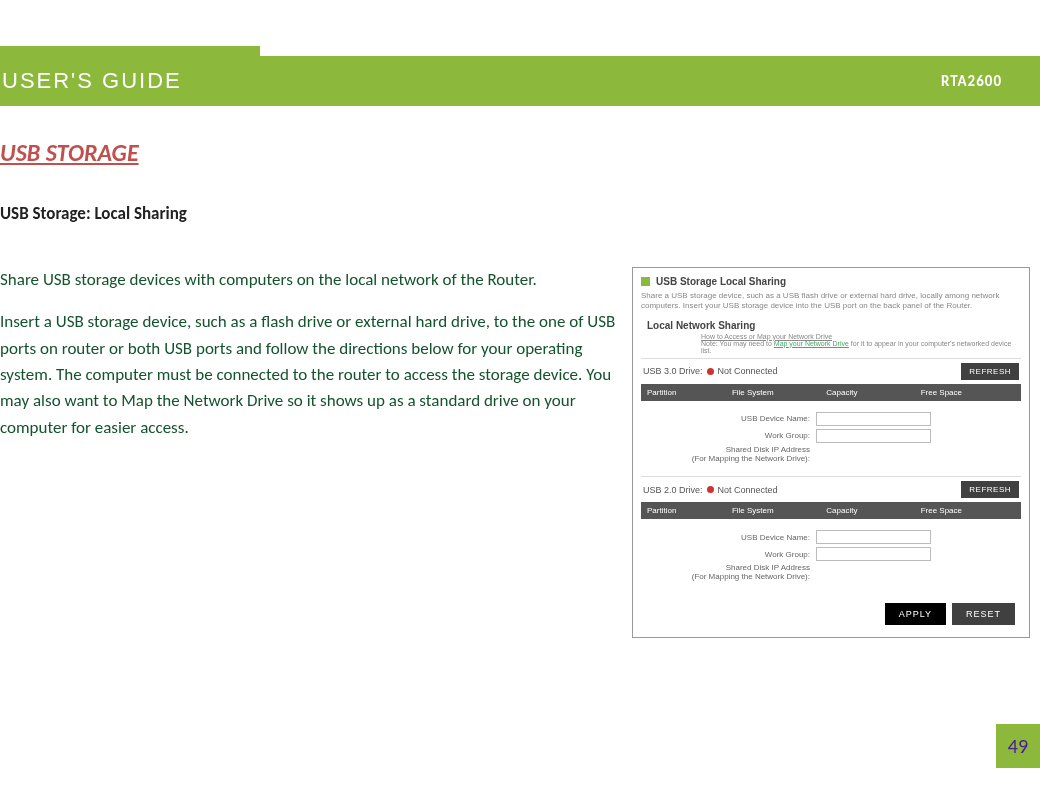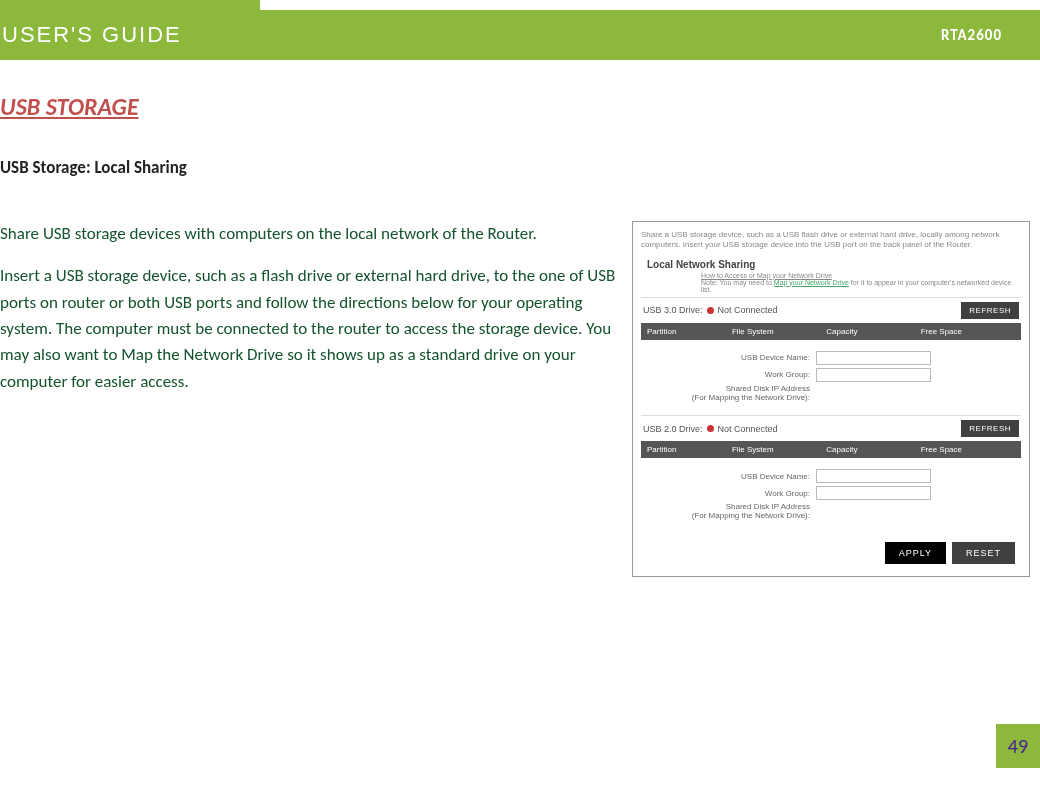--- a/index.html
+++ b/index.html
@@ -8,20 +8,21 @@
     height: 792px;
     font-family: Calibri, Arial, sans-serif;
     background: #fff;
     position: relative;
     color: #333;
   }
   .header {
     width: 100%;
     height: 64px;
     position: relative;
+    margin-top: 46px;
   }
   .header-top-strip {
     position: absolute;
     top: 0; left: 0;
     width: 260px; height: 10px;
     background: #8cb83c;
   }
   .header-band {
     position: absolute;
     top: 10px; left: 0; right: 0;
@@ -157,20 +158,24 @@
   <div class="section-title">USB STORAGE</div>
   <div class="subsection-title">USB Storage: Local Sharing</div>
 
   <div class="body-row">
     <div class="body-text">
       <p>Share USB storage devices with computers on the local network of the Router.</p>
       <p>Insert a USB storage device, such as a flash drive or external hard drive, to the one of USB ports on router or both USB ports and follow the directions below for your operating system.  The computer must be connected to the router to access the storage device.  You may also want to Map the Network Drive so it shows up as a standard drive on your computer for easier access.</p>
     </div>
 
     <div class="screenshot">
+      <div class="ss-title-row">
+        <span class="ss-sq"></span>
+        <span class="ss-title">USB Storage Local Sharing</span>
+      </div>
       <div class="ss-desc">Share a USB storage device, such as a USB flash drive or external hard drive, locally among network computers. Insert your USB storage device into the USB port on the back panel of the Router.</div>
       <div class="ss-sec-title">Local Network Sharing</div>
       <div class="ss-hint">
         <u>How to Access or Map your Network Drive</u><br>
         <span>Note: You may need to</span>
         <a href="#">Map your Network Drive</a>
         <span>for it to appear in your computer's networked device list.</span>
       </div>
 
       <div class="ss-drive-row">

